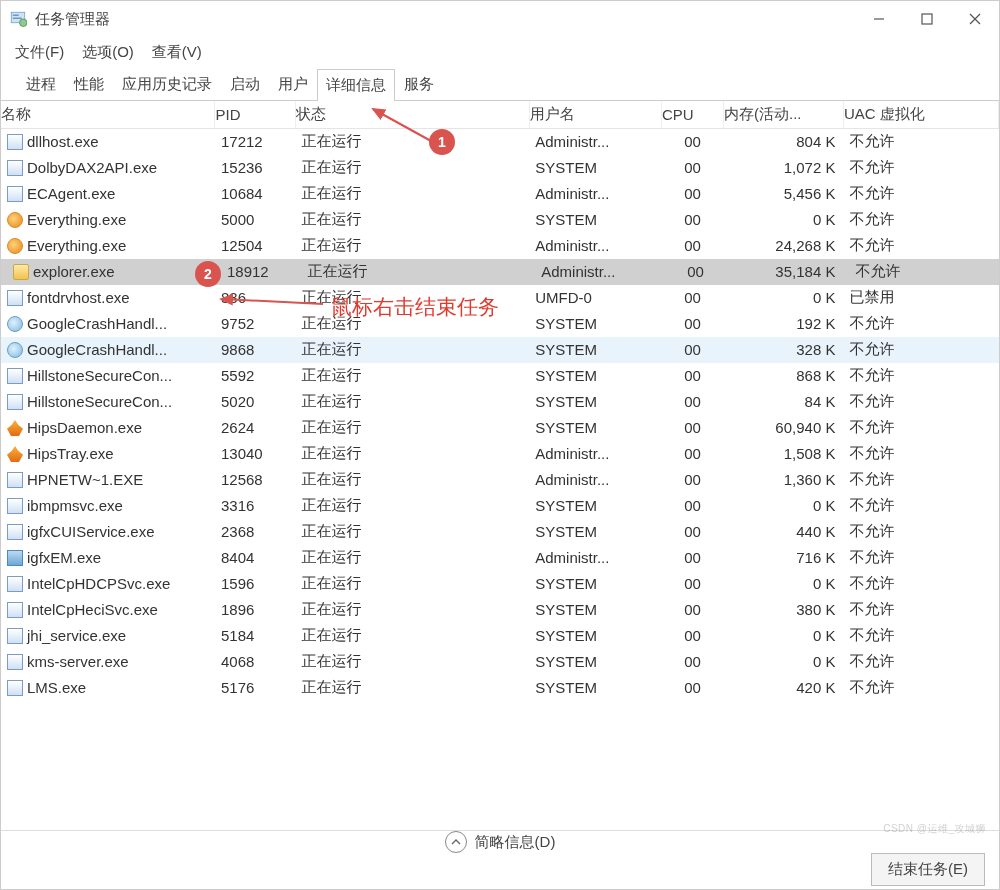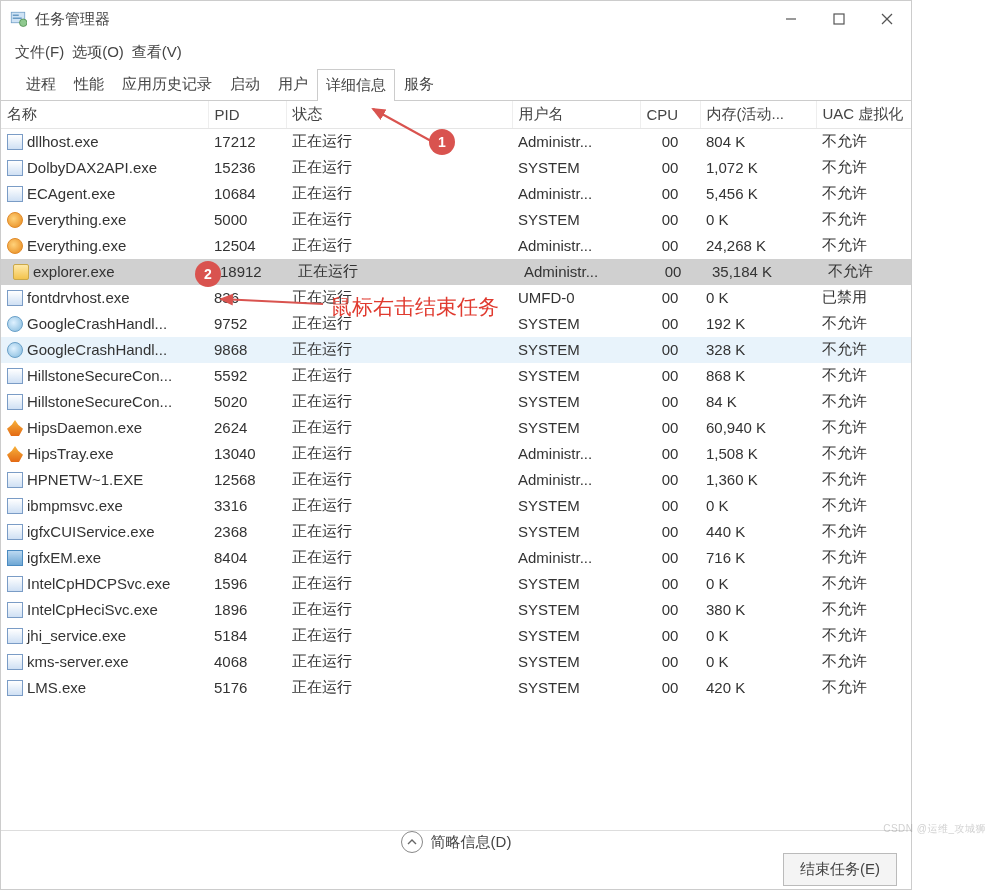--- a/index.html
+++ b/index.html
@@ -1,41 +1,41 @@
 <!DOCTYPE html>
 <html><head>
 <meta charset="utf-8">
 <style>
 * { margin: 0; padding: 0; box-sizing: border-box; font-family: "Microsoft YaHei", "Segoe UI", sans-serif; }
 body { background: #fff; width: 1000px; height: 890px; overflow: hidden; font-size: 15px; color: #333; }
 
-.window { width: 912px; height: 890px; border: 1px solid #ccc; display: flex; flex-direction: column; }
+.window { width: 1000px; height: 890px; border: 1px solid #ccc; display: flex; flex-direction: column; }
 
 .titlebar { display: flex; align-items: center; height: 36px; padding: 0 0 0 8px; background: #fff; }
 .titlebar .app-icon { width: 18px; height: 18px; margin-right: 8px; }
 .titlebar .title { flex: 0 0 auto; color: #444; font-size: 15px; }
 .titlebar .spacer { flex: 1; }
 .win-btn { width: 48px; height: 36px; display: flex; align-items: center; justify-content: center; color: #666; }
 
-.menubar { display: flex; align-items: center; height: 30px; padding: 0 10px; gap: 0; color: #444; font-size: 15px; }
+.menubar { display: flex; align-items: center; height: 30px; padding: 0 10px; gap: 10px; color: #444; font-size: 15px; }
 .menubar .menu-item { padding: 2px 4px; }
 
 .tabs { display: flex; align-items: flex-end; height: 34px; border-bottom: 1px solid #ccc; padding-left: 16px; font-size: 15px; }
 .tab { padding: 6px 8px; color: #444; border: 1px solid transparent; border-bottom: none; position: relative; }
 .tab.active { border-color: #ccc; background: #fff; top: 1px; }
 
 .table-wrap { flex: 1; display: flex; overflow: hidden; border-bottom: 1px solid #ddd; position: relative; }
 .table-scroll { flex: 1; overflow-y: scroll; }
 
 table { width: 100%; border-collapse: collapse; table-layout: fixed; }
-thead th { text-align: left; font-weight: normal; background: #fff; border-bottom: 1px solid #e5e5e5; border-right: 1px solid #eee; padding: 4px 6px; color: #444; position: sticky; top: 0; white-space: nowrap; overflow: hidden; text-overflow: ellipsis; }
+thead th { text-align: left; font-weight: normal; background: #fff; border-bottom: 1px solid #e5e5e5; border-right: 1px solid #eee; padding: 4px 0; color: #444; position: sticky; top: 0; white-space: nowrap; overflow: hidden; text-overflow: ellipsis; }
 tbody td { padding: 2px 6px; border: none; white-space: nowrap; overflow: hidden; text-overflow: ellipsis; color: #333; height: 26px; }
 tbody tr.selected td { background: #d0d0d0; padding-left: 12px; }
 tbody tr.highlight td { background: #e8f3fb; }
-td.num { padding-right: 8px; }
+td.num { text-align: right; padding-right: 8px; }
 td.cpu { text-align: center; }
 
 .proc-icon { display: inline-block; width: 16px; height: 16px; vertical-align: -3px; margin-right: 4px; border: 1px solid #7a9cc6; background: linear-gradient(#fff, #cfe0f4); }
 .proc-icon.orange { border-color: #e08a2a; background: radial-gradient(circle at 40% 40%, #ffd27a, #e6871a); border-radius: 50%; }
 .proc-icon.folder { border-color: #caa84a; background: linear-gradient(#ffe9a8, #f3c34d); border-radius: 2px; }
 .proc-icon.globe { border-radius: 50%; border-color: #6aa0c8; background: radial-gradient(circle at 40% 40%, #dff1ff, #7fb8dc); }
 .proc-icon.flame { border: none; background: linear-gradient(#f7b23b, #e36a14); clip-path: polygon(50% 0,70% 30%,100% 55%,75% 100%,25% 100%,0 55%,30% 30%); }
 .proc-icon.chip { border-color: #4a8ac0; background: linear-gradient(#bcd9f1,#6ea7d4); }
 
 .footer { display: flex; align-items: center; height: 58px; padding: 0 14px; flex-direction: column; }

